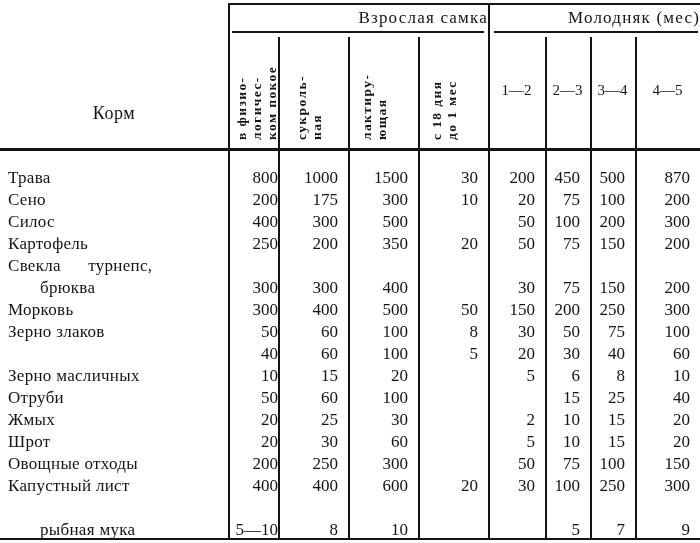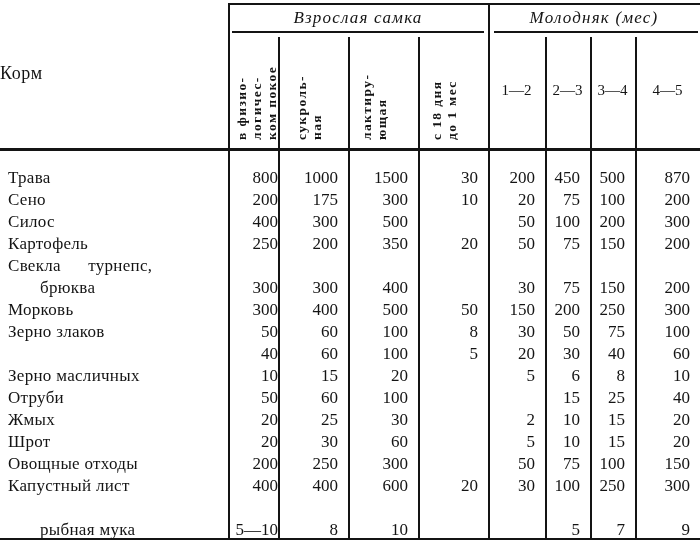--- a/index.html
+++ b/index.html
@@ -22,33 +22,33 @@
     width: 700px; height: 543px;
   }
 
   
   .hline { position: absolute; background: #141414; }
   .vline { position: absolute; background: #141414; }
 
   
   .grp-title {
     position: absolute;
-    text-align: center;
+    text-align: right;
     font-size: 17px;
     letter-spacing: 1.2px;
     white-space: nowrap;
-    font-style: italic;
   }
 
   .stub-title {
     position: absolute;
-    text-align: left;
+    text-align: center;
     font-size: 18px;
     letter-spacing: 0.6px;
     white-space: nowrap;
+    margin-top: 40px;
   }
 
   
   .rot-head {
     position: absolute;
     font-size: 13.5px;
     font-weight: bold;
     letter-spacing: 1.4px;
     line-height: 15px;
     white-space: pre;

